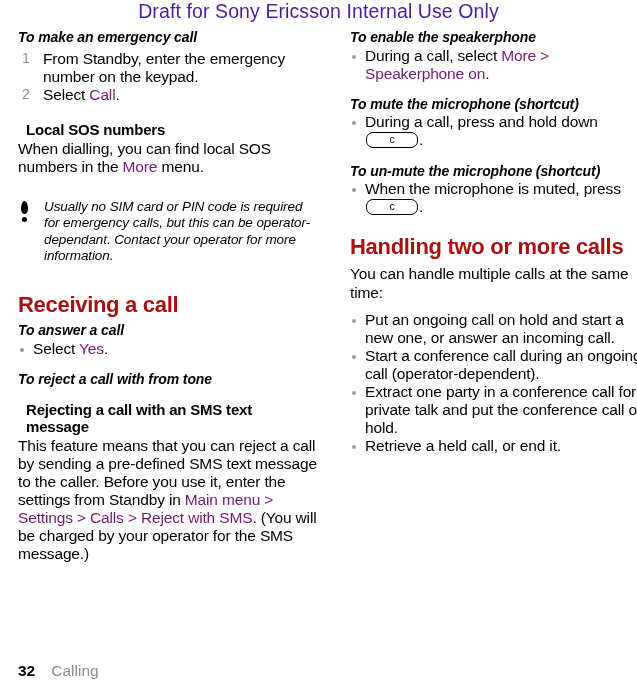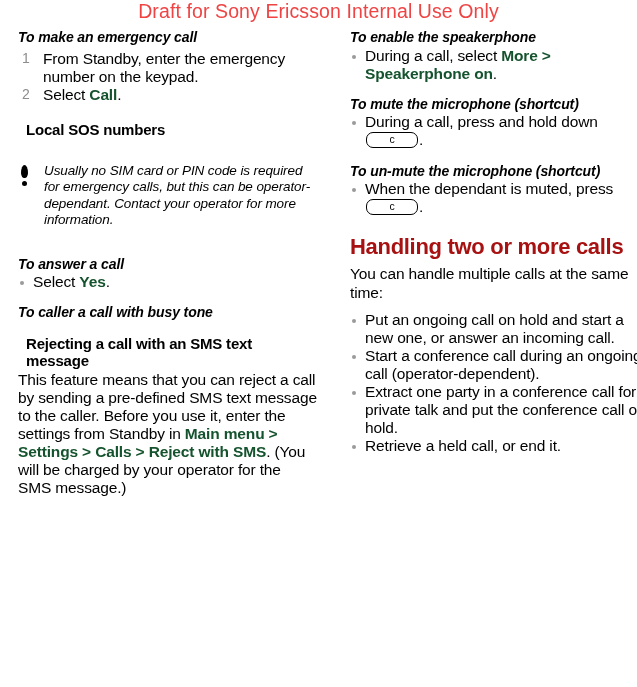--- a/index.html
+++ b/index.html
@@ -24,21 +24,21 @@
   }
 
   
   .draft-header {
     position: absolute;
     top: 0px;
     left: 0;
     width: 637px;
     text-align: center;
     font-size: 19.5px;
-    color: #ef4444;
+    color: #4c1d95;
     letter-spacing: 0.1px;
     white-space: nowrap;
   }
 
   
   .columns {
     position: absolute;
     top: 30px;
     left: 0;
     width: 637px;
@@ -75,21 +75,21 @@
     line-height: 1.1;
     margin: 0 0 6px 0;
     letter-spacing: -0.3px;
   }
   .body-text {
     font-size: 15.5px;
     line-height: 1.165;
     margin: 0;
     letter-spacing: -0.15px;
   }
-  .red { color: #14532d; font-weight: bold; }
+  .red { color: #701a75; }
 
   .gap-sm { height: 9px; }
   .gap-md { height: 14px; }
   .gap-lg { height: 19px; }
   .gap-xl { height: 24px; }
 
   
   ol.steps {
     margin: 4px;
     padding: 0;
@@ -228,44 +228,48 @@
           <span>From Standby, enter the emergency number on the keypad.</span>
         </li>
         <li>
           <span>Select </span><span class="red">Call</span><span>.</span>
         </li>
       </ol>
 
       <div class="gap-md"></div>
 
       <div class="sub-head">Local SOS numbers</div>
+      <p class="body-text">
+        <span>When dialling, you can find local SOS numbers in the </span><span class="red">More</span><span> menu.</span>
+      </p>
 
       <div class="gap-lg"></div>
 
       <div class="note">
         <span class="note-icon">
           <span class="bang-body"></span>
           <span class="bang-dot"></span>
         </span>
         <p class="note-text">Usually no SIM card or PIN code is required for emergency calls, but this can be operator-dependant. Contact your operator for more information.</p>
       </div>
 
       <div class="gap-xl"></div>
 
+      <div class="chapter-head">Receiving a call</div>
 
       <div class="proc-title">To answer a call</div>
       <ul class="bullets">
         <li>
           <span>Select </span><span class="red">Yes</span><span>.</span>
         </li>
       </ul>
 
       <div class="gap-md"></div>
 
-      <div class="proc-title">To caller a call with busy tone</div>
+      <div class="proc-title">To reject a call with from tone</div>
 
       <div class="gap-md"></div>
 
       <div class="sub-head">Rejecting a call with an SMS text message</div>
       <p class="body-text">
         <span>This feature means that you can reject a call by sending a pre-defined SMS text message to the caller. Before you use it, enter the settings from Standby in </span><span class="red">Main menu &gt; Settings &gt; Calls &gt; Reject with SMS</span><span>. (You will be charged by your operator for the SMS message.)</span>
       </p>
 
     </div>
 
@@ -285,21 +289,21 @@
         <li>
           <span>During a call, press and hold down </span><span class="keycap">c</span><span>.</span>
         </li>
       </ul>
 
       <div class="gap-md"></div>
 
       <div class="proc-title">To un-mute the microphone (shortcut)</div>
       <ul class="bullets">
         <li>
-          <span>When the dependant is muted, press </span><span class="keycap">c</span><span>.</span>
+          <span>When the microphone is muted, press </span><span class="keycap">c</span><span>.</span>
         </li>
       </ul>
 
       <div class="gap-lg"></div>
 
       <div class="chapter-head">Handling two or more calls</div>
       <p class="body-text">You can handle multiple calls at the same time:</p>
 
       <div class="gap-sm"></div>
 
@@ -314,14 +318,17 @@
           <span>Extract one party in a conference call for a private talk and put the conference call on hold.</span>
         </li>
         <li>
           <span>Retrieve a held call, or end it.</span>
         </li>
       </ul>
 
     </div>
   </div>
 
+  <div class="footer">
+    <span class="page-num">32</span><span class="chapter-name">Calling</span>
+  </div>
 
 </div>
 
 </body></html>

